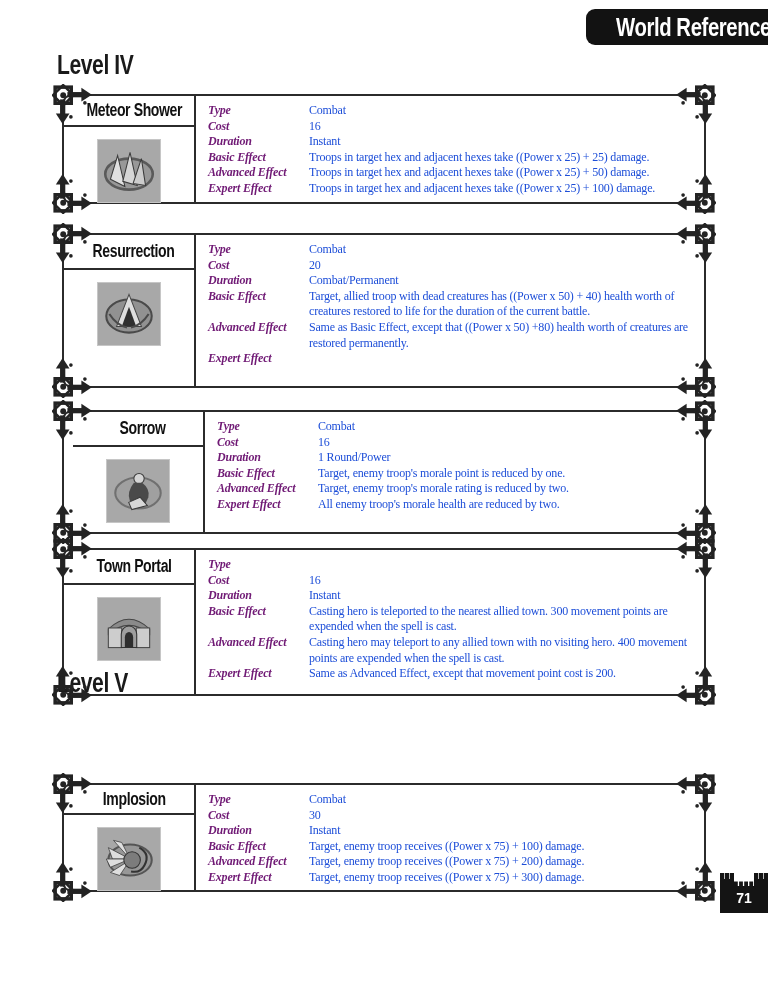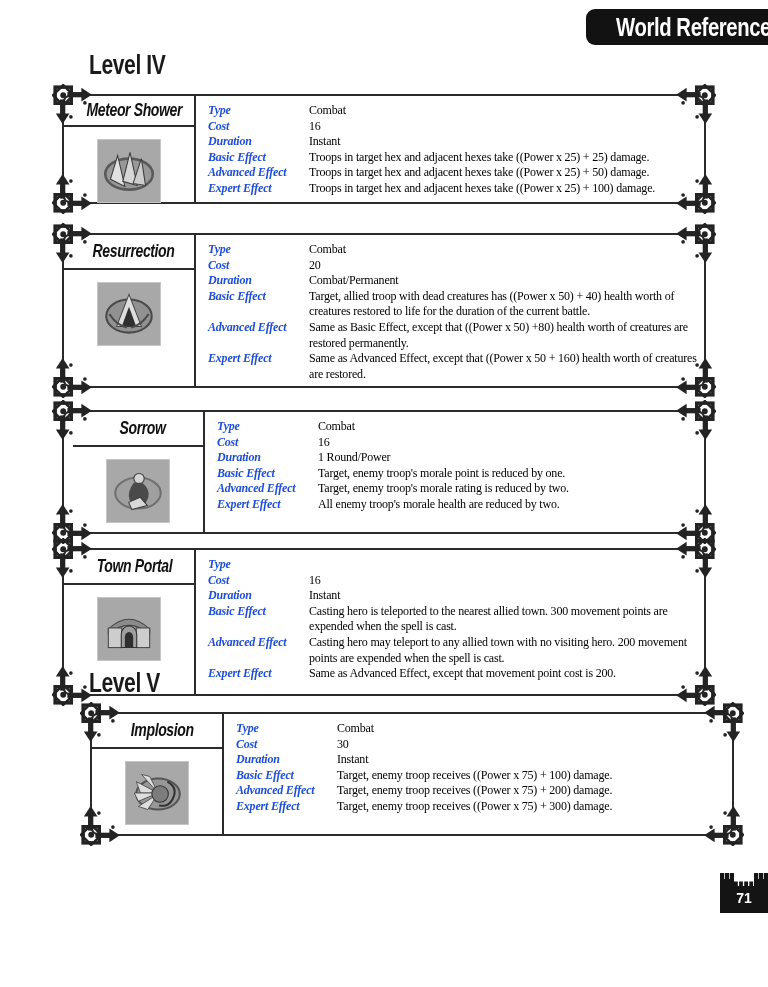--- a/index.html
+++ b/index.html
@@ -15,55 +15,55 @@
     background:#121212; border-radius:9px 0 0 9px;
     display:flex; align-items:center; padding-left:30px;
   }
   .banner .cond { color:#ffffff; font-size:26px; }
   
   .cond {
     font-family:"Liberation Sans", sans-serif; font-weight:bold;
     display:inline-block; transform:scaleX(0.78); transform-origin:left center;
     letter-spacing:-0.5px; white-space:nowrap;
   }
-  .level-heading { position:absolute; left:57px;margin-left:32px; }
+  .level-heading { position:absolute; left:57px; }
   .level-heading .cond { font-size:27px; color:#1a1a1a; }
   
   .spell-box {
     position:absolute; left:62px; width:644px;
     border:2px solid #2b2b2b; border-radius:10px; background:#fff;
     display:flex;
   }
   .orn { position:absolute; width:42px; height:42px; z-index:3; pointer-events:none; }
   .orn svg { width:100%; height:100%; display:block; }
   .orn.tl { top:-12px; left:-12px; }
   .orn.tr { top:-12px; right:-12px; transform:scaleX(-1); }
   .orn.bl { bottom:-12px; left:-12px; transform:scaleY(-1); }
   .orn.br { bottom:-12px; right:-12px; transform:scale(-1,-1); }
   .left-col {
     width:132px; flex:0 0 132px; border-right:2px solid #2b2b2b;
-    display:flex; flex-direction:column;font-style:italic;
+    display:flex; flex-direction:column;
   }
   .name-wrap {
     height:35px; border-bottom:2px solid #2b2b2b;
     display:flex; align-items:center; justify-content:center; padding-left:10px;
   }
   .name-wrap .cond { font-size:18px; transform-origin:center; color:#111; }
   .icon-box {
     width:62px; height:62px; margin:13px auto 0 auto;
     background:#a8a8a8; box-shadow:0 0 0 1px #c6c6c6;
   }
   .icon-box svg { width:100%; height:100%; display:block; }
   .right-col { flex:1 1 auto; padding:7px 6px 5px 12px; }
   .attr-row {
     display:grid; grid-template-columns:101px 1fr;
     font-size:12px; line-height:15.6px; letter-spacing:-0.2px;
   }
-  .attr-row .lbl { font-style:italic; font-weight:bold; color:#1d4ed8; }
-  .attr-row .val { color:#000000; }
+  .attr-row .lbl { font-style:italic; font-weight:bold; color:#701a75; }
+  .attr-row .val { color:#1d4ed8; }
   
   .castle { position:absolute; left:710px; top:869px; width:68px; height:44px; }
   .castle svg { width:100%; height:100%; display:block; }
 </style>
 </head>
 <body>
 
 <div class="page">
 
   <div class="banner">
@@ -294,21 +294,20 @@
     <span class="val">Target, allied troop with dead creatures has ((Power x 50) + 40) health worth of creatures restored to life for the duration of the current battle.</span>
   </div>
 
   <div class="attr-row">
     <span class="lbl">Advanced Effect</span>
     <span class="val">Same as Basic Effect, except that ((Power x 50) +80) health worth of creatures are restored permanently.</span>
   </div>
 
   <div class="attr-row">
     <span class="lbl">Expert Effect</span>
-    <span class="val">Same as Advanced Effect, except that ((Power x 50 + 160) health worth of creatures are restored.</span>
   </div>
 </div>
   </section>
 
   <section class="spell-box" style="top: 410px; height: 124px; padding-left: 9px;">
     <span class="orn tl">
 <svg viewBox="0 0 60 60">
   <g fill="#232323">
     <rect x="22" y="11.5" width="22" height="7.5"></rect>
     <polygon points="42,5.5 57,15.2 42,25"></polygon>
@@ -521,33 +520,33 @@
     <span class="val">Instant</span>
   </div>
 
   <div class="attr-row">
     <span class="lbl">Basic Effect</span>
     <span class="val">Casting hero is teleported to the nearest allied town. 300 movement points are expended when the spell is cast.</span>
   </div>
 
   <div class="attr-row">
     <span class="lbl">Advanced Effect</span>
-    <span class="val">Casting hero may teleport to any allied town with no visiting hero. 200 movement points are expended when the spell is cast.</span>
+    <span class="val">Casting hero may teleport to any allied town with no visiting hero. 400 movement points are expended when the spell is cast.</span>
   </div>
 
   <div class="attr-row">
     <span class="lbl">Expert Effect</span>
     <span class="val">Same as Advanced Effect, except that movement point cost is 200.</span>
   </div>
 </div>
   </section>
 
   <h2 class="level-heading" style="top: 668px;"><span class="cond">Level V</span></h2>
 
-  <section class="spell-box" style="top: 712px; height: 124px; margin-left: 28px;">
+  <section class="spell-box" style="top: 783px; height: 109px;">
     <span class="orn tl">
 <svg viewBox="0 0 60 60">
   <g fill="#232323">
     <rect x="22" y="11.5" width="22" height="7.5"></rect>
     <polygon points="42,5.5 57,15.2 42,25"></polygon>
     <rect x="11.5" y="22" width="7.5" height="22"></rect>
     <polygon points="5.5,42 15.2,57 25,42"></polygon>
   </g>
   <g fill="none" stroke="#232323">
     <rect x="4.5" y="4.5" width="23" height="23" stroke-width="5"></rect>

